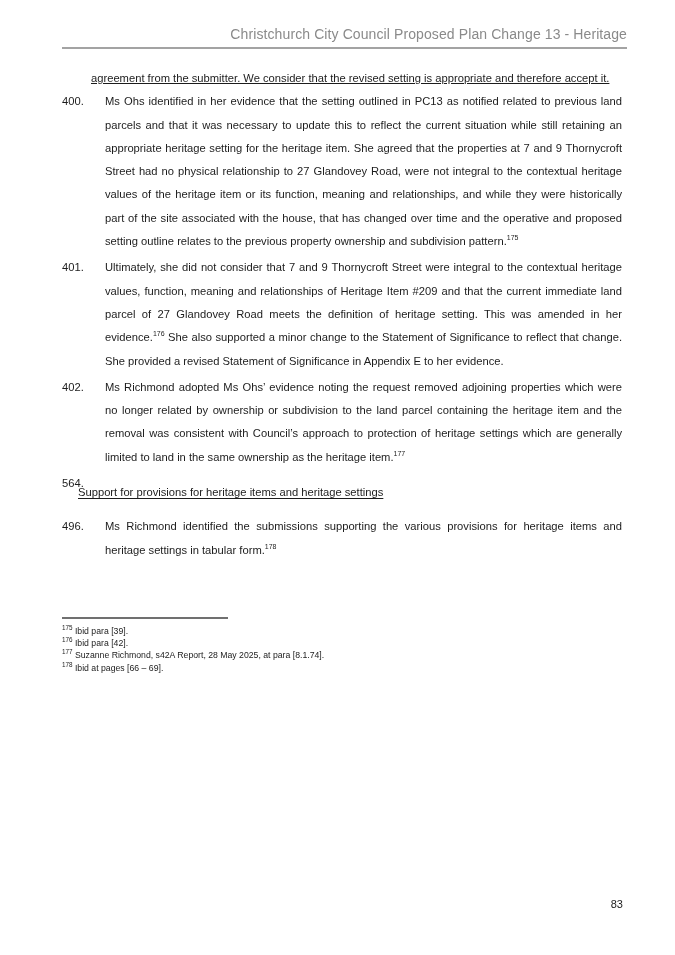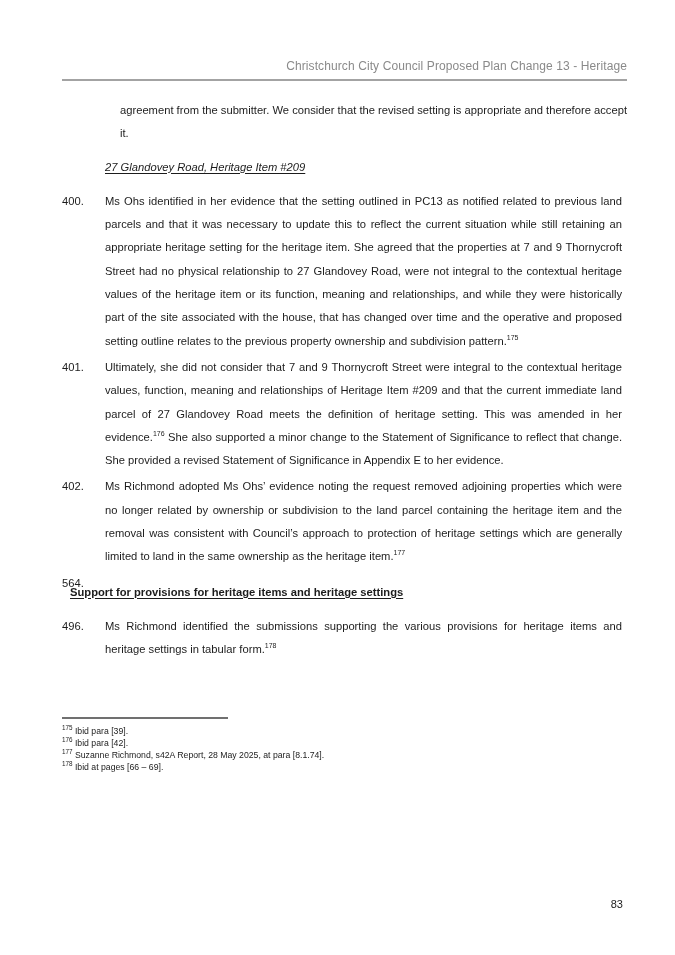--- a/index.html
+++ b/index.html
@@ -11,56 +11,56 @@
     position: relative;
     width: 675px;
     height: 955px;
     background: #ffffff;
     font-family: "Liberation Sans", "DejaVu Sans", sans-serif;
     color: #1c1c1c;
     overflow: hidden;
   }
   
   .header {
-    margin: 7px 48px 0 62px;
-    padding-top: 47px;
+    margin: 0 48px 0 62px;
+    padding-top: 22px;
     text-align: right;
     color: #8a8a8a;
-    font-size: 12px;
+    font-size: 14px;
   }
   .header .hline {
     line-height: 24px;
     letter-spacing: 0.1px;
   }
   .header-rule {
     margin: 1px 0 0 0;
     border: none;
     border-top: 2px solid #a3a3a3;
   }
   
   .content {
     margin: 0 48px 0 62px;
     font-size: 11.2px;
     line-height: 23.3px;
   }
   .cont-para {
-    margin: 18px 0 0 58px;
+    margin: 18px 0 0 29px;
     text-align: justify;
+    text-decoration: underline;
   }
   .h-item {
     margin: 10px 0 11px 43px;
     font-style: italic;
     text-decoration: underline;
     text-underline-offset: 2px;
   }
   .h-support {
-    margin: 12px 0 11px 8px;
+    margin: 12px 0 11px 16px;
     text-decoration: underline;
     text-underline-offset: 2px;
-    font-weight: bold;
   }
   .num-para {
     position: relative;
     padding-left: 43px;
     text-align: justify;
     margin: 0 5px 3px 0;
   }
   .para-num {
     position: absolute;
     left: 0;
@@ -108,21 +108,20 @@
 <div class="page">
 
   <div class="header">
     <div class="hline">Christchurch City Council Proposed Plan Change 13 - Heritage</div>
   </div>
   <div class="header-rule" style="margin-left:62px;margin-right:48px;"></div>
 
   <div class="content">
     <div class="cont-para">agreement from the submitter.  We consider that the revised setting is appropriate and therefore accept it.</div>
 
-    <div class="h-item">27 Glandovey Road, Heritage Item #209</div>
 
     <div>
         <div class="num-para"><span class="para-num">400.</span><span>Ms Ohs identified in her evidence that the setting outlined in PC13 as notified related to previous land parcels and that it was necessary to update this to reflect the current situation while still retaining an appropriate heritage setting for the heritage item.  She agreed that the properties at 7 and 9 Thornycroft Street had no physical relationship to 27 Glandovey Road, were not integral to the contextual heritage values of the heritage item or its function, meaning and relationships, and while they were historically part of the site associated with the house, that has changed over time and the operative and proposed setting outline relates to the previous property ownership and subdivision pattern.<sup class="fn-ref">175</sup></span></div>
         <div class="num-para"><span class="para-num">401.</span><span>Ultimately, she did not consider that 7 and 9 Thornycroft Street were integral to the contextual heritage values, function, meaning and relationships of Heritage Item #209 and that the current immediate land parcel of 27 Glandovey Road meets the definition of heritage setting.  This was amended in her evidence.<sup class="fn-ref">176</sup>  She also supported a minor change to the Statement of Significance to reflect that change.  She provided a revised Statement of Significance in Appendix E to her evidence.</span></div>
         <div class="num-para"><span class="para-num">402.</span><span>Ms Richmond adopted Ms Ohs’ evidence noting the request removed adjoining properties which were no longer related by ownership or subdivision to the land parcel containing the heritage item and the removal was consistent with Council’s approach to protection of heritage settings which are generally limited to land in the same ownership as the heritage item.<sup class="fn-ref">177</sup></span></div>
         <div class="num-para"><span class="para-num">564.</span></div>
       </div>
 
     <div class="h-support">Support for provisions for heritage items and heritage settings</div>
 

